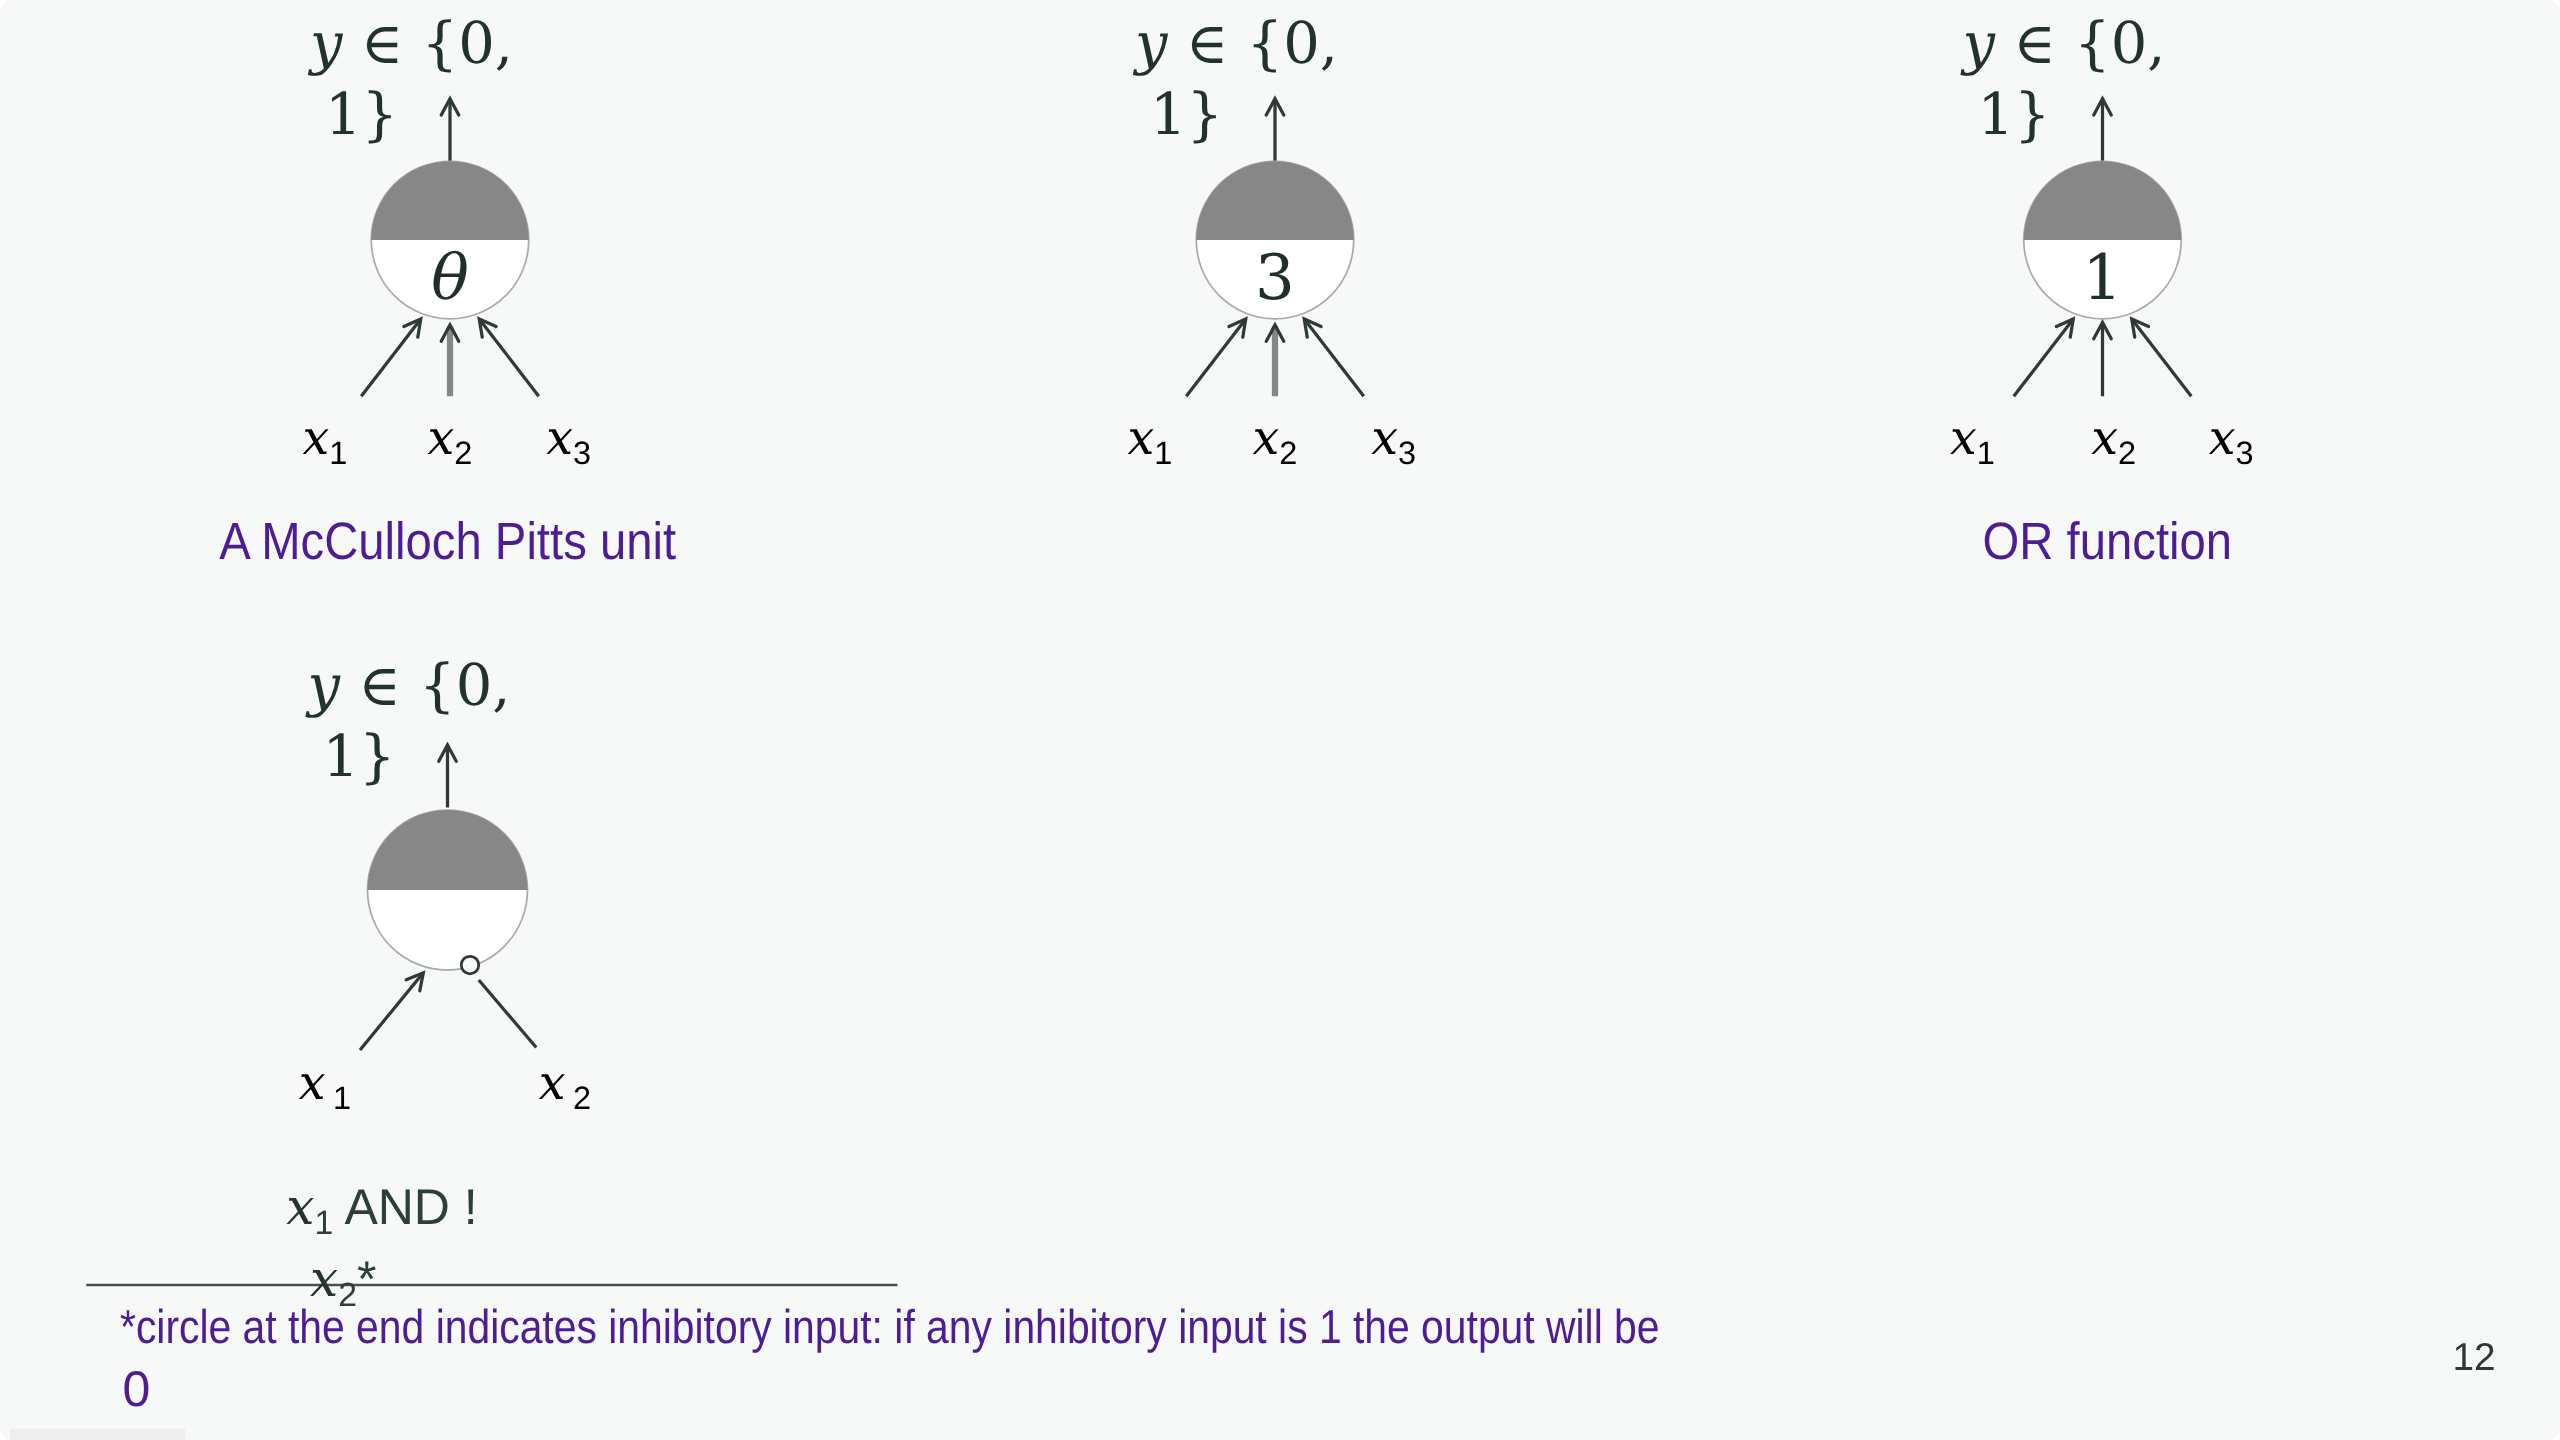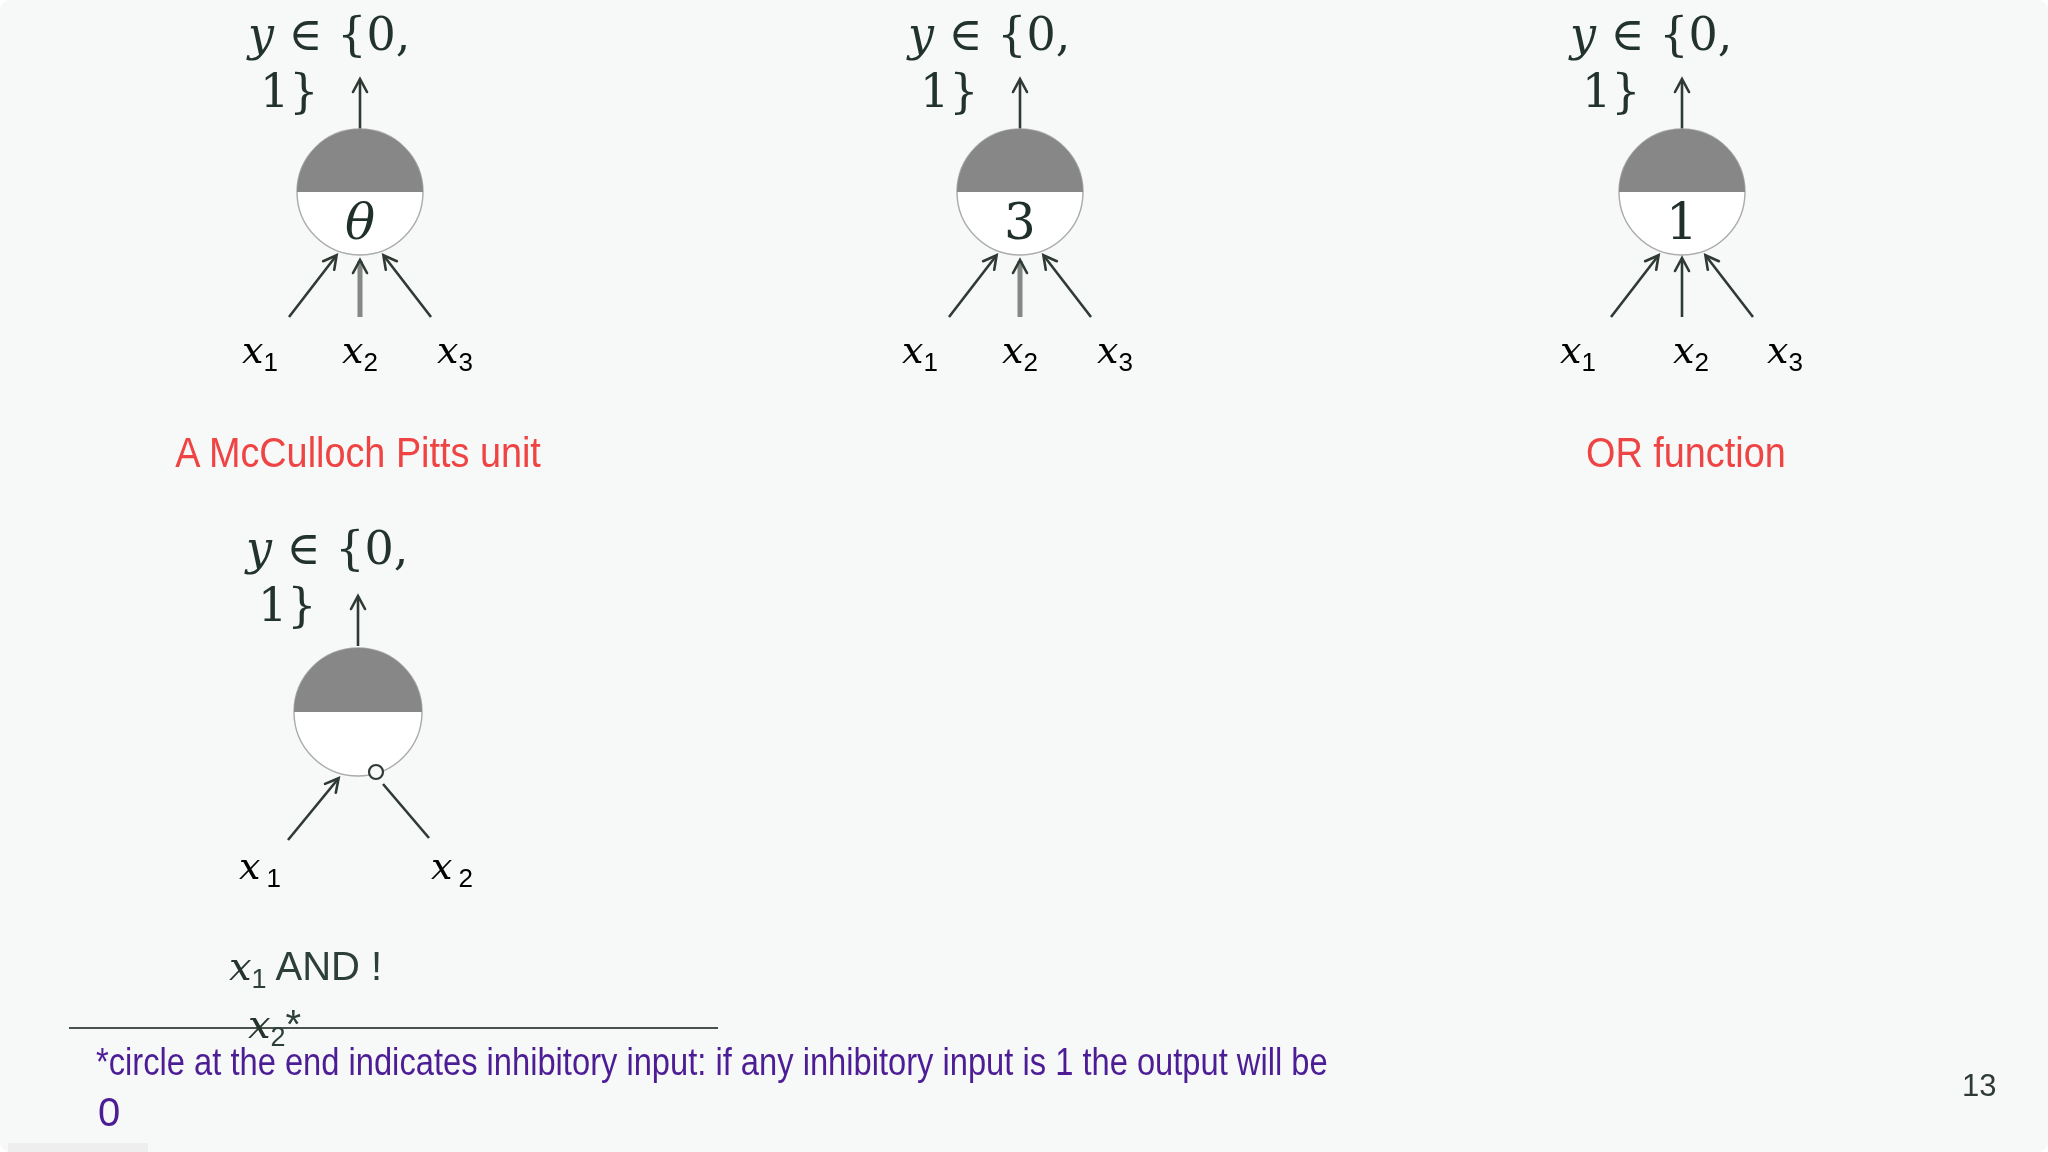--- a/index.html
+++ b/index.html
@@ -36,23 +36,23 @@
     white-space:nowrap;
   }
   .sub{
     font-size:26px;
     font-style:normal;
     font-family:"Liberation Sans",sans-serif;
     vertical-align:-8px;
   }
   .sub-gap{margin-left:6px;}
   .caption{
-    top:428px;width:600px;text-align:center;
+    top:408px;width:600px;text-align:center;
     font-size:42px;line-height:50px;
-    color:#ef4444;
+    color:#4c1d95;
     white-space:nowrap;
   }
   .caption .cond{display:inline-block;transform:scaleX(0.9);transform-origin:center;}
   .expr{
     font-size:40px;line-height:48px;
     color:#2d3f39;
     white-space:nowrap;
   }
   .expr .base{font-family:"DejaVu Serif",serif;font-style:italic;color:#25352e;}
   .expr .sub{font-size:27px;vertical-align:-8px;}
@@ -169,17 +169,17 @@
     <span class="base">x</span><span class="sub">2</span><span>*</span>
   </div>
 
   <div class="abs footnote" style="left:96px;top:1038px">
     <span class="cond">*circle at the end indicates inhibitory input: if any inhibitory input is 1 the output will be</span>
   </div>
   <div class="abs footnote" style="left:98px;top:1088px;font-size:40px">
     <span>0</span>
   </div>
   <div class="abs pagenum" style="left:1962px;top:1068px">
-    <span>13</span>
+    <span>12</span>
   </div>
   <div class="abs faint-bar"></div>
 
 </div>
 
 </body></html>

